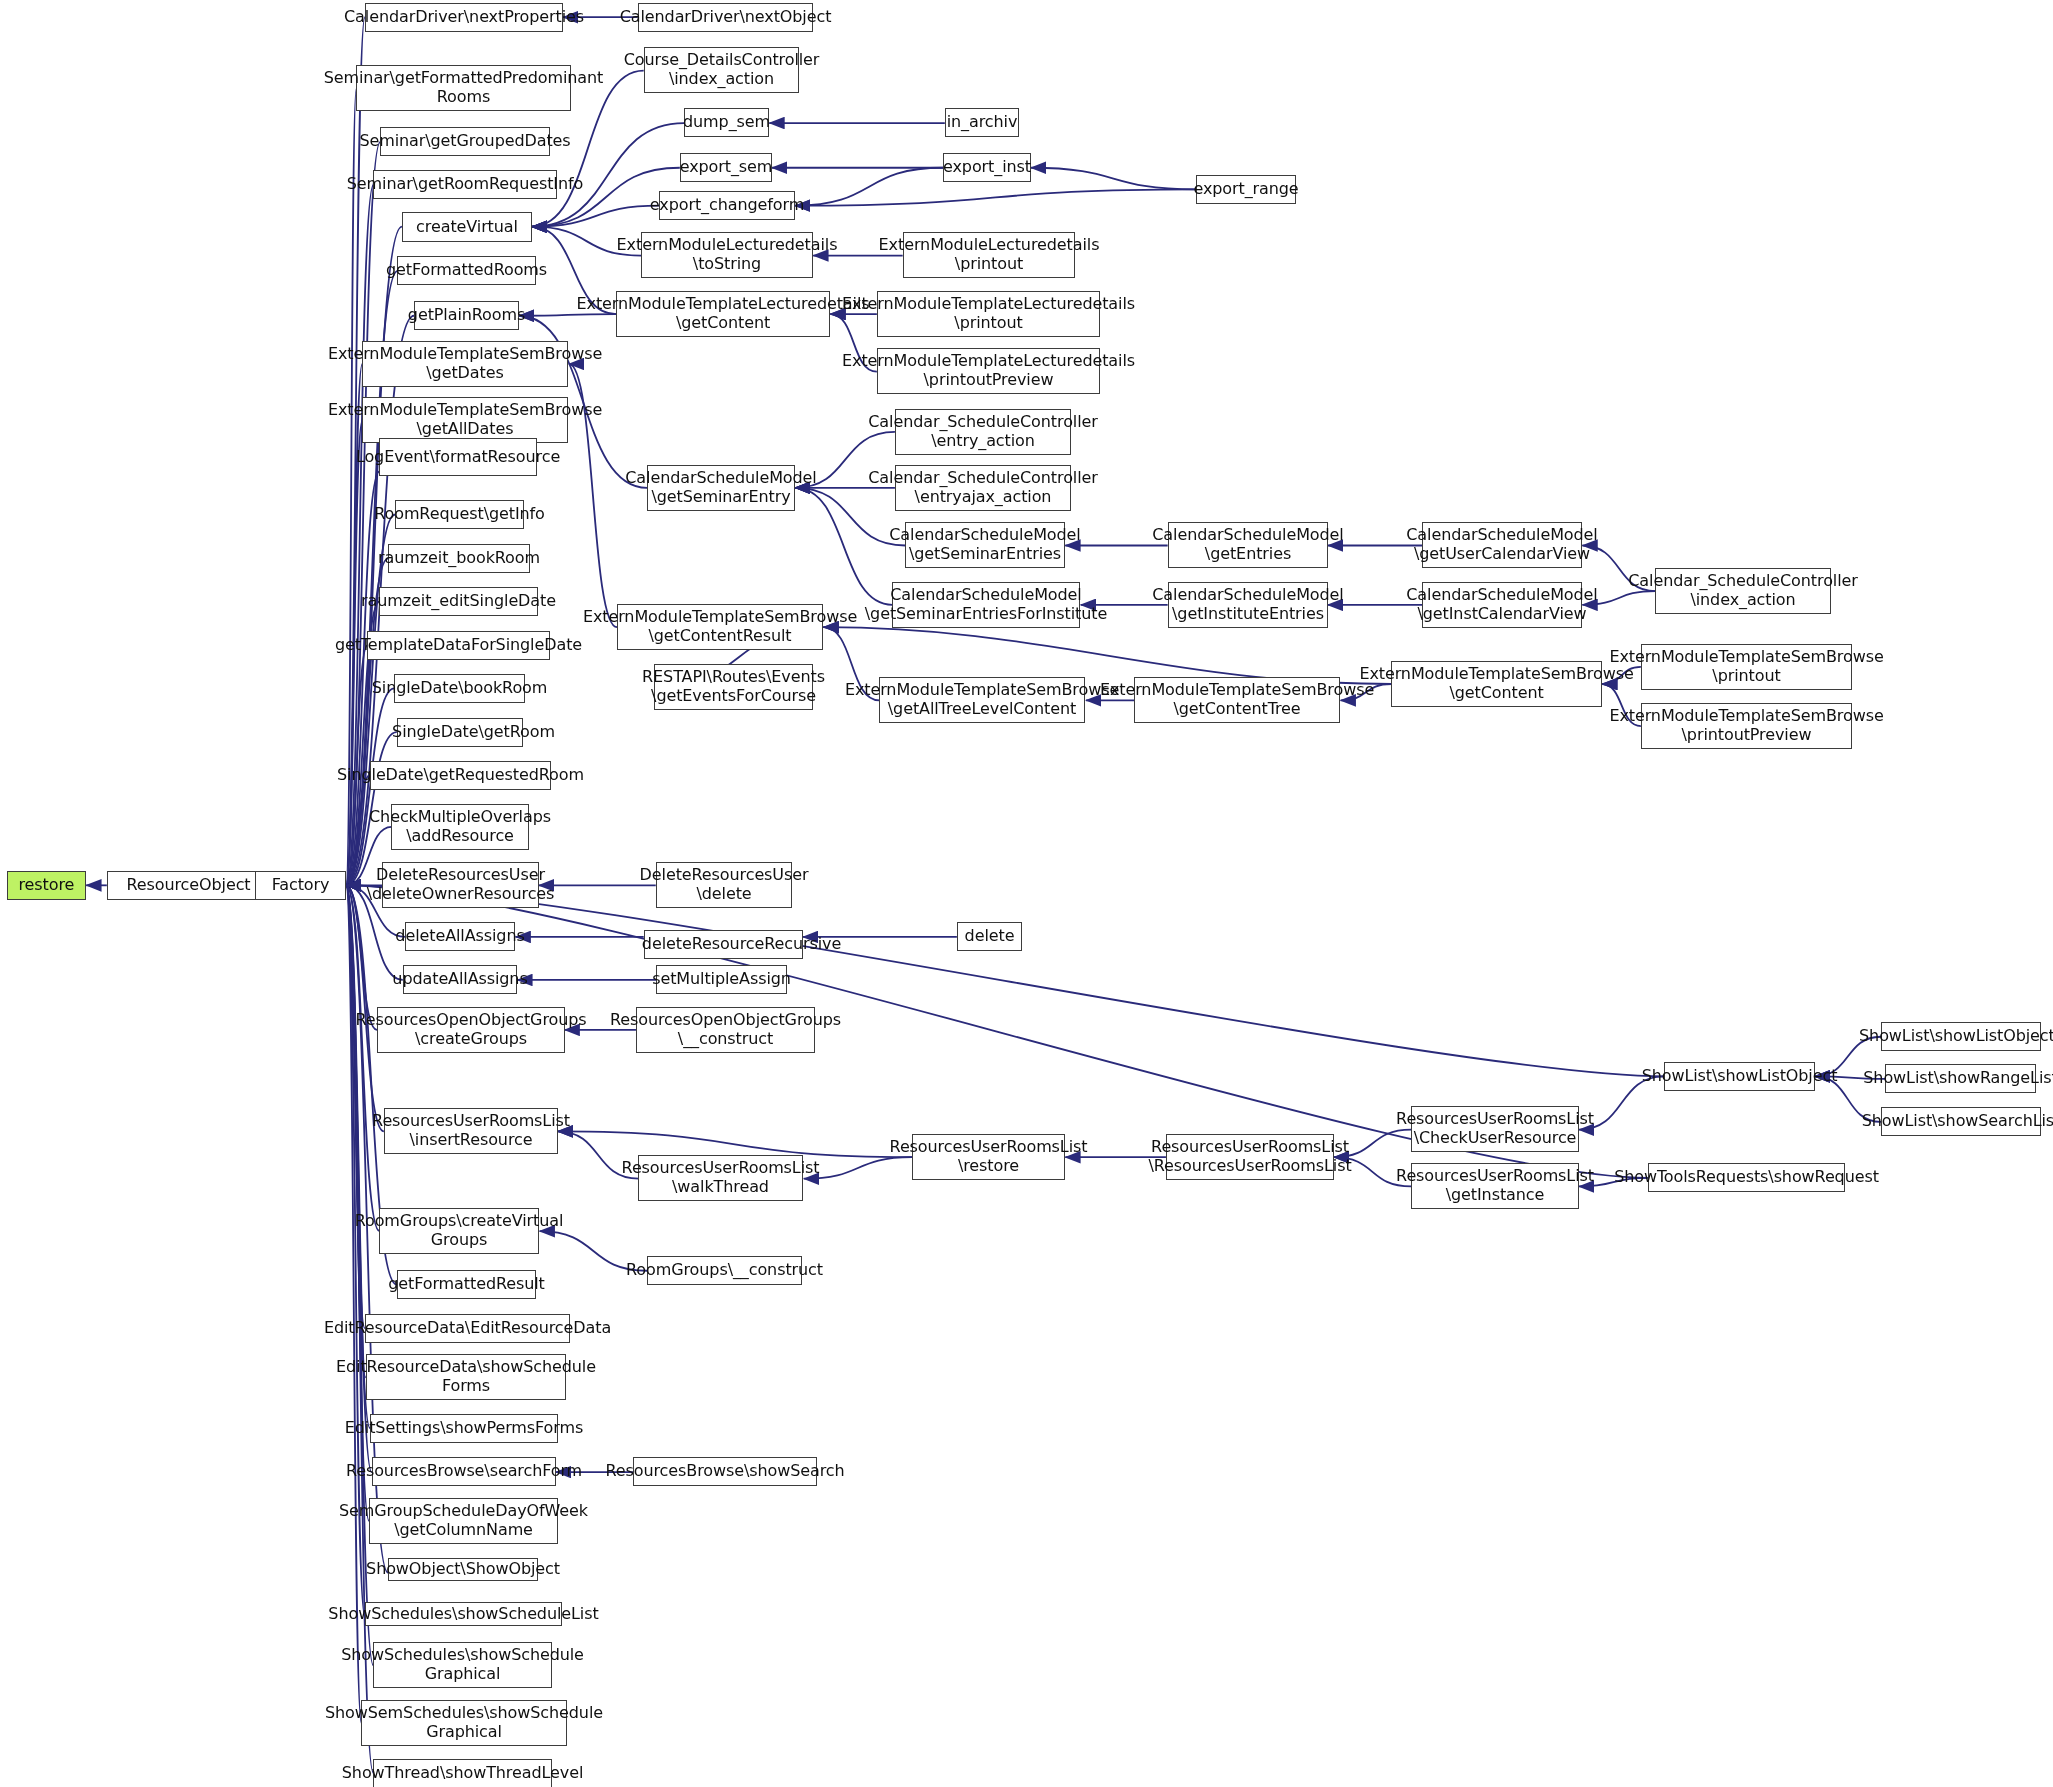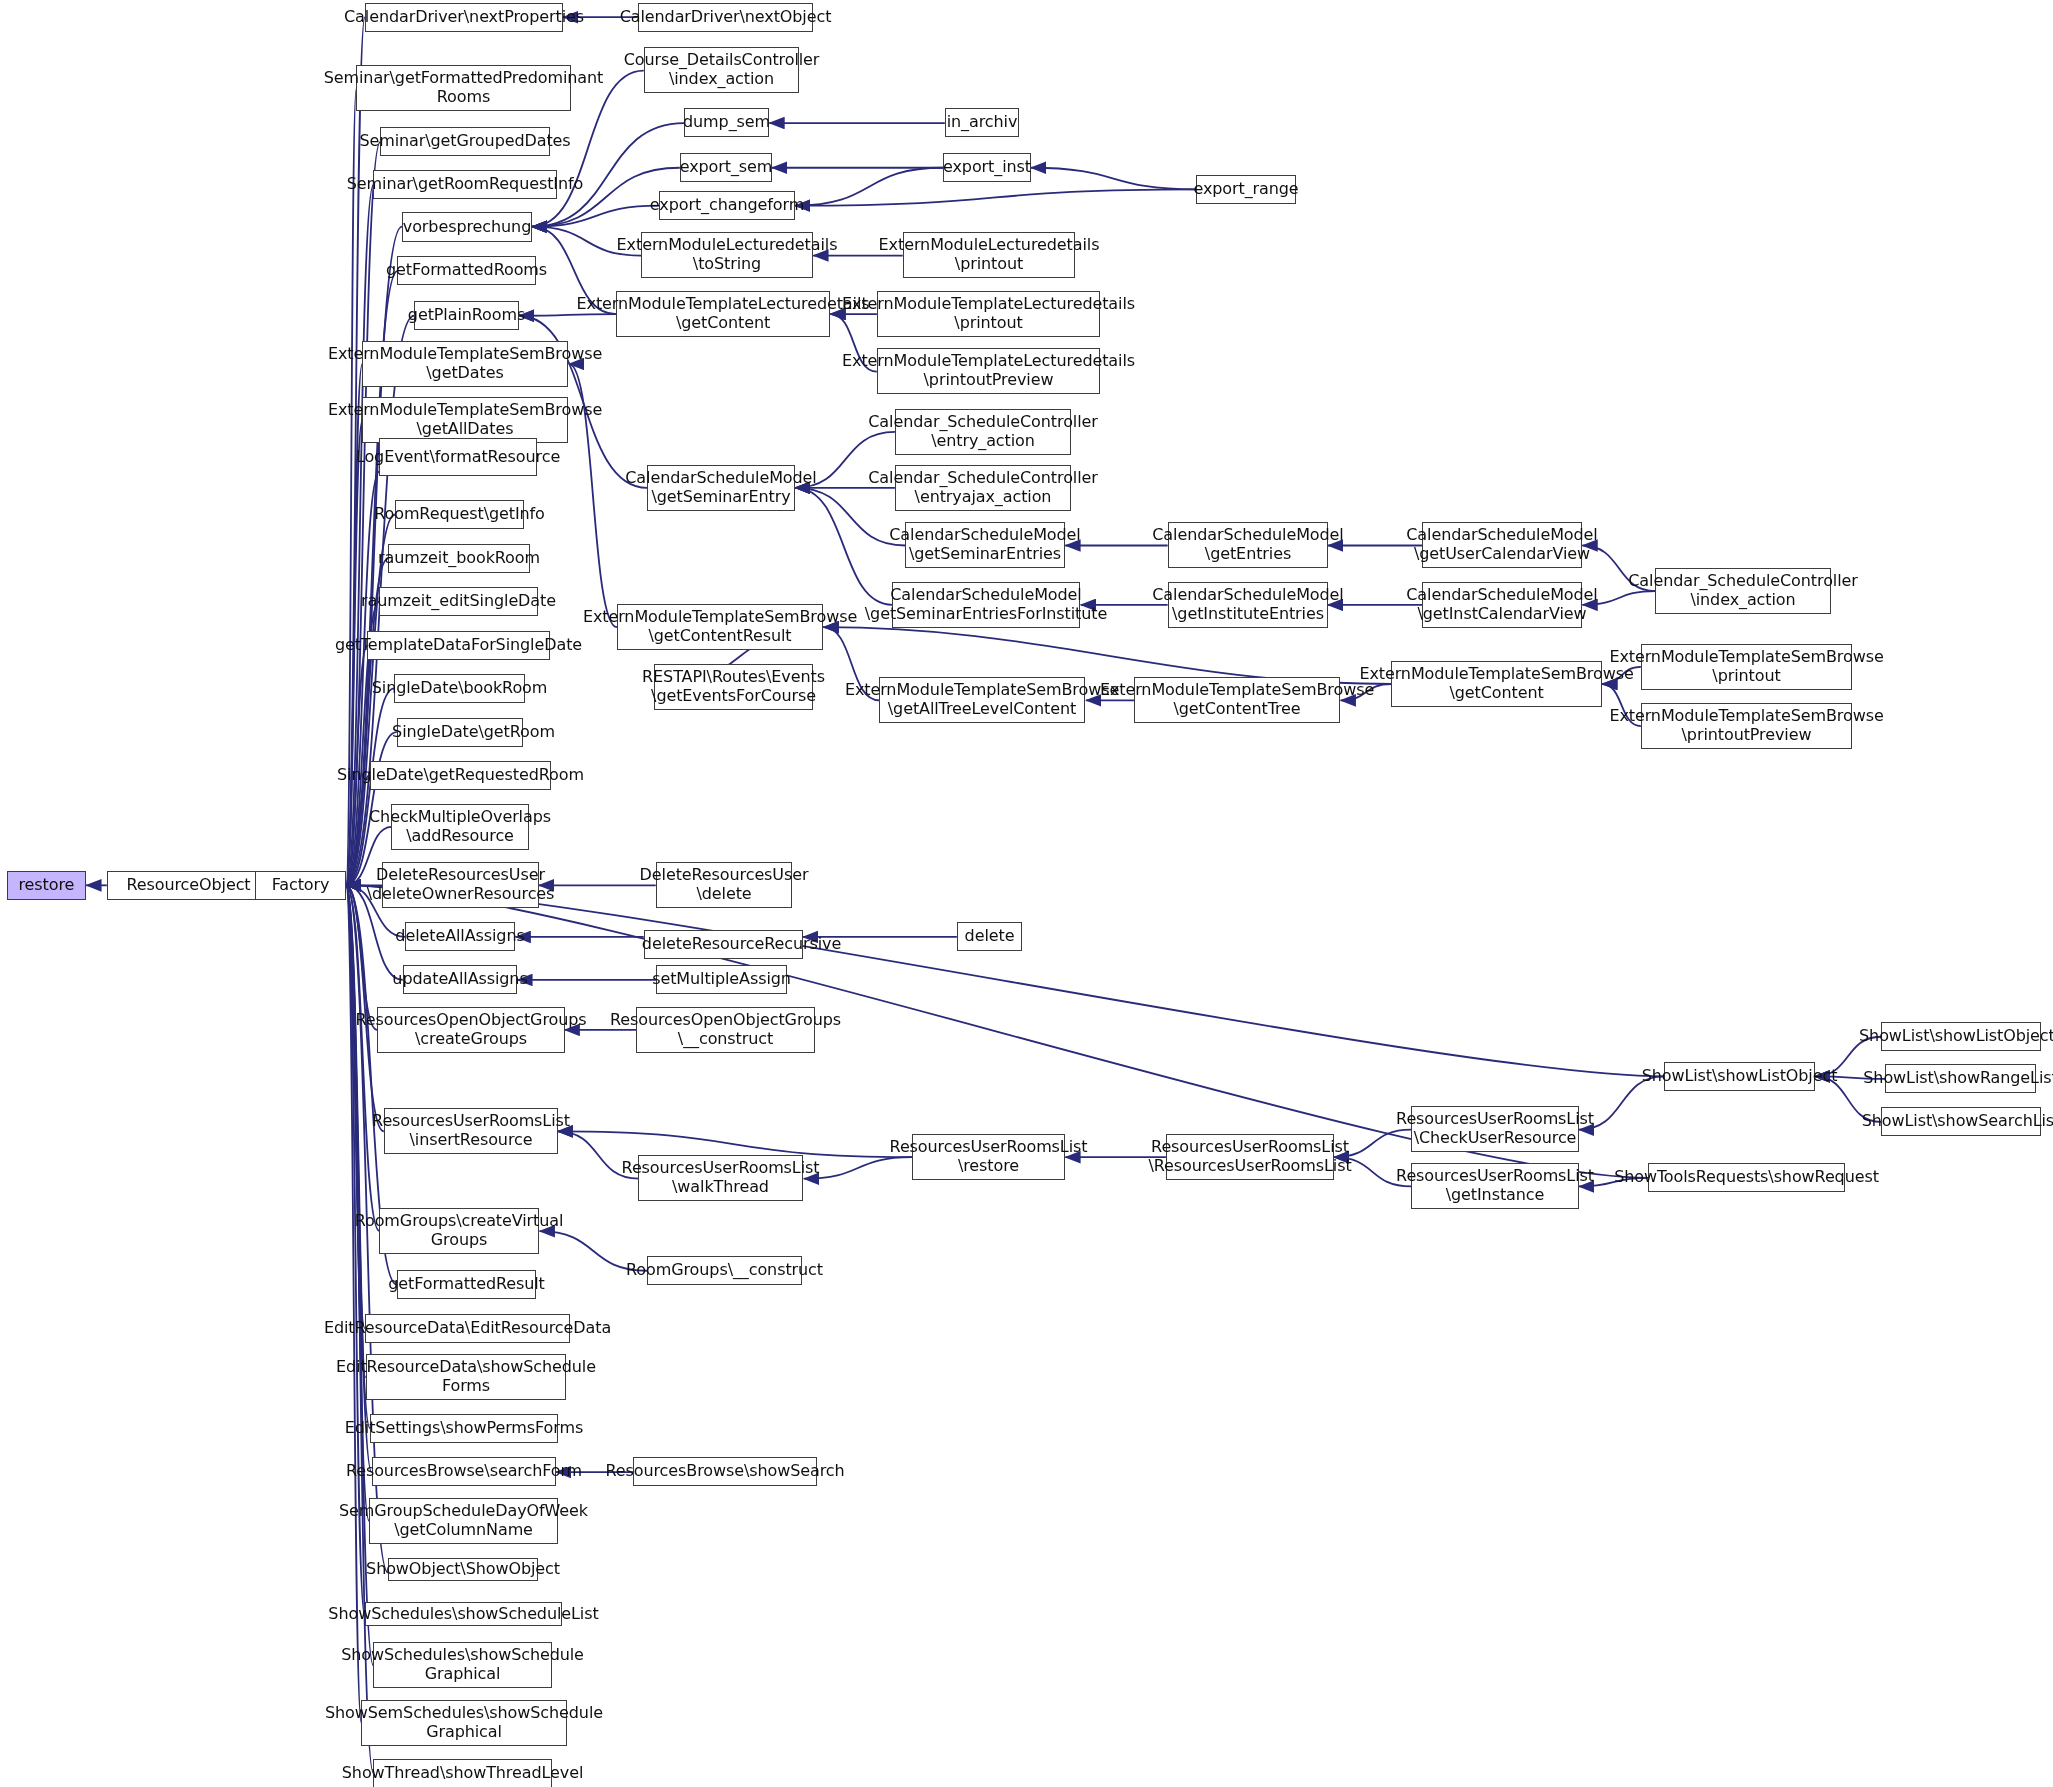--- a/index.html
+++ b/index.html
@@ -32,21 +32,21 @@
     align-items: center;
     justify-content: center;
     text-align: center;
     line-height: 1.18;
     font-size: 16px;
     letter-spacing: -0.1px;
     white-space: pre-line;
     z-index: 5;
   }
   .node.root {
-    background: #c4b5fd;
+    background: #bef264;
     border-color: #3d3d3d;
   }
   .node span { display: block; padding: 0 4.3px; }
 </style>
 </head>
 <body>
 
 <div id="canvas">
   <svg id="edges" viewBox="0 0 2387 2077" width="2054" height="1787">
     <defs>
@@ -152,21 +152,21 @@
   <div id="node-layer">
       <div class="node root" style="left: 6.9px; top: 871px; width: 79px; height: 29px;"><span>restore</span></div>
       <div class="node" style="left: 107px; top: 871px; width: 163px; height: 29px;"><span>ResourceObject</span></div>
       <div class="node" style="left: 255px; top: 871px; width: 91px; height: 29px;"><span>Factory</span></div>
       <div class="node" style="left: 365px; top: 2.6px; width: 198px; height: 29px;"><span>CalendarDriver\nextProperties</span></div>
       <div class="node" style="left: 638px; top: 2.6px; width: 175px; height: 29px;"><span>CalendarDriver\nextObject</span></div>
       <div class="node" style="left: 356px; top: 65px; width: 215px; height: 46px;"><span>Seminar\getFormattedPredominant
 Rooms</span></div>
       <div class="node" style="left: 380px; top: 127px; width: 170px; height: 29px;"><span>Seminar\getGroupedDates</span></div>
       <div class="node" style="left: 373px; top: 170px; width: 184px; height: 29px;"><span>Seminar\getRoomRequestInfo</span></div>
-      <div class="node" style="left: 402px; top: 212px; width: 130px; height: 30px;"><span>vorbesprechung</span></div>
+      <div class="node" style="left: 402px; top: 212px; width: 130px; height: 30px;"><span>createVirtual</span></div>
       <div class="node" style="left: 397px; top: 256px; width: 139px; height: 29px;"><span>getFormattedRooms</span></div>
       <div class="node" style="left: 414px; top: 301px; width: 105px; height: 29px;"><span>getPlainRooms</span></div>
       <div class="node" style="left: 362px; top: 341px; width: 206px; height: 46px;"><span>ExternModuleTemplateSemBrowse
 \getDates</span></div>
       <div class="node" style="left: 362px; top: 397px; width: 206px; height: 46px;"><span>ExternModuleTemplateSemBrowse
 \getAllDates</span></div>
       <div class="node" style="left: 379px; top: 438px; width: 158px; height: 38px;"><span>LogEvent\formatResource</span></div>
       <div class="node" style="left: 395px; top: 500px; width: 129px; height: 29px;"><span>RoomRequest\getInfo</span></div>
       <div class="node" style="left: 388px; top: 544px; width: 142px; height: 29px;"><span>raumzeit_bookRoom</span></div>
       <div class="node" style="left: 379px; top: 587px; width: 159px; height: 29px;"><span>raumzeit_editSingleDate</span></div>

